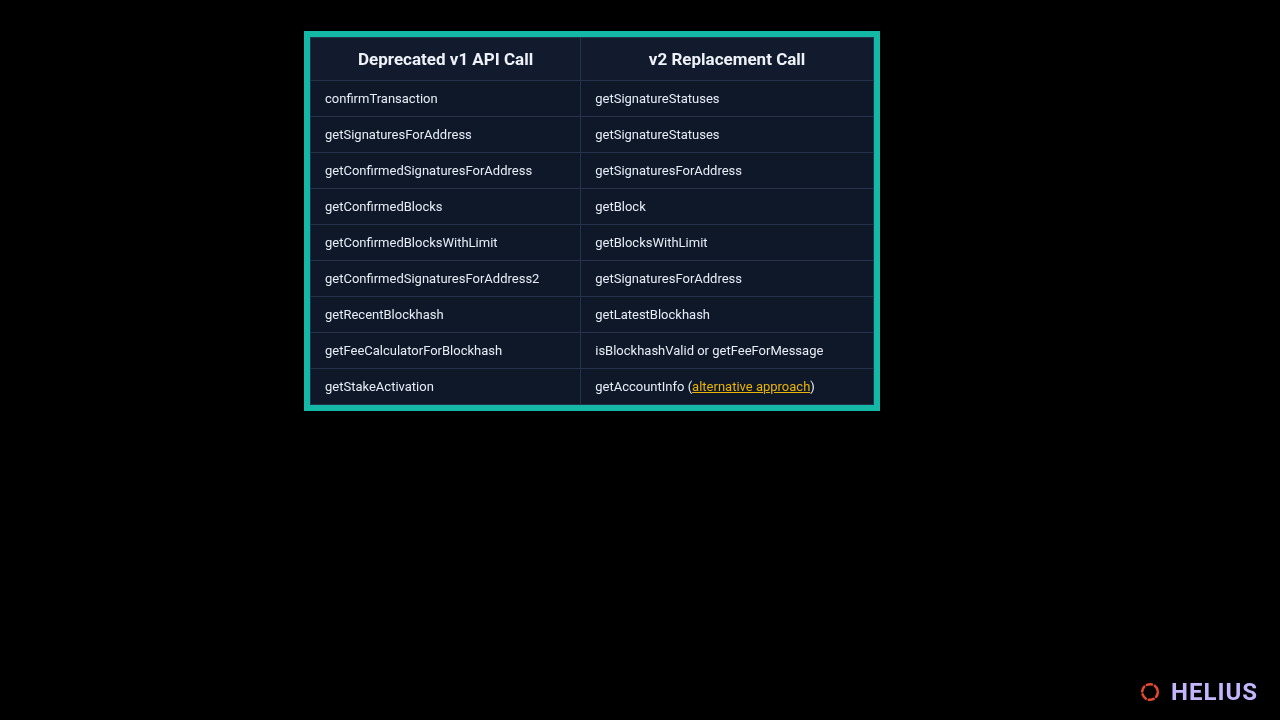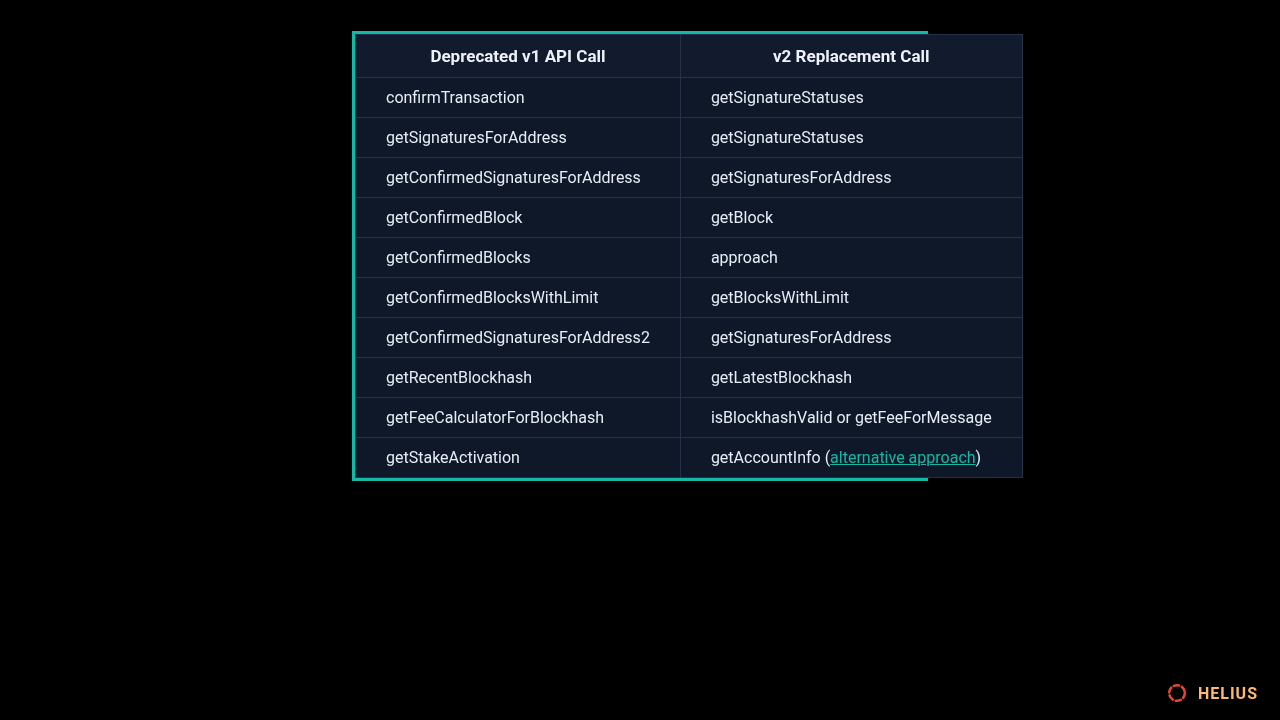--- a/index.html
+++ b/index.html
@@ -3,57 +3,56 @@
 <meta charset="utf-8">
 <style>
   * { margin: 0; padding: 0; box-sizing: border-box; }
   html, body { width: 1280px; height: 720px; background: #000; font-family: -apple-system, BlinkMacSystemFont, "Segoe UI", Roboto, Helvetica, Arial, sans-serif; overflow: hidden; }
   .stage { position: relative; width: 1280px; height: 720px; }
   .table-wrap {
     position: absolute;
     left: 304px;
     top: 31px;
     width: 576px;
-    border: 3px solid #14b8a6;
+    border: 6px solid #14b8a6;
     background: #0b1220;
-    margin-left: 48px;
   }
   table { width: 100%; border-collapse: collapse; table-layout: auto; }
   th {
     background: #121b2e;
     color: #eef2f8;
     font-weight: 700;
     font-size: 17px;
     padding: 11px 14px;
     text-align: center;
     border: 1px solid #24324a;
   }
   td {
     color: #e6edf7;
-    font-size: 16px;
-    padding: 10px 30px;
+    font-size: 13px;
+    padding: 10px 14px;
     border: 1px solid #24324a;
     background: #0f1828;
     white-space: nowrap;
   }
   th:first-child, td:first-child { width: 48%; }
-  a.alt { color: #14b8a6; text-decoration: underline; }
+  a.alt { color: #eab308; text-decoration: underline; }
   .brand {
     position: absolute;
     right: 22px;
     bottom: 14px;
     display: flex;
     align-items: center;
     gap: 8px;
   }
   .brand-text {
-    color: #fdba74;
+    color: #c4b5fd;
     font-weight: 700;
     letter-spacing: 1px;
-    font-size: 16px;
+    font-size: 24px;
   }
   .brand-logo { width: 26px; height: 26px; }
 </style>
 </head>
 <body>
 
 <div class="stage">
   <div class="table-wrap">
     <table>
       <thead>
@@ -69,26 +68,22 @@
           </tr>
           <tr>
             <td>getSignaturesForAddress</td>
             <td>getSignatureStatuses</td>
           </tr>
           <tr>
             <td>getConfirmedSignaturesForAddress</td>
             <td>getSignaturesForAddress</td>
           </tr>
           <tr>
-            <td>getConfirmedBlock</td>
+            <td>getConfirmedBlocks</td>
             <td>getBlock</td>
-          </tr>
-          <tr>
-            <td>getConfirmedBlocks</td>
-            <td>approach</td>
           </tr>
           <tr>
             <td>getConfirmedBlocksWithLimit</td>
             <td>getBlocksWithLimit</td>
           </tr>
           <tr>
             <td>getConfirmedSignaturesForAddress2</td>
             <td>getSignaturesForAddress</td>
           </tr>
           <tr>

